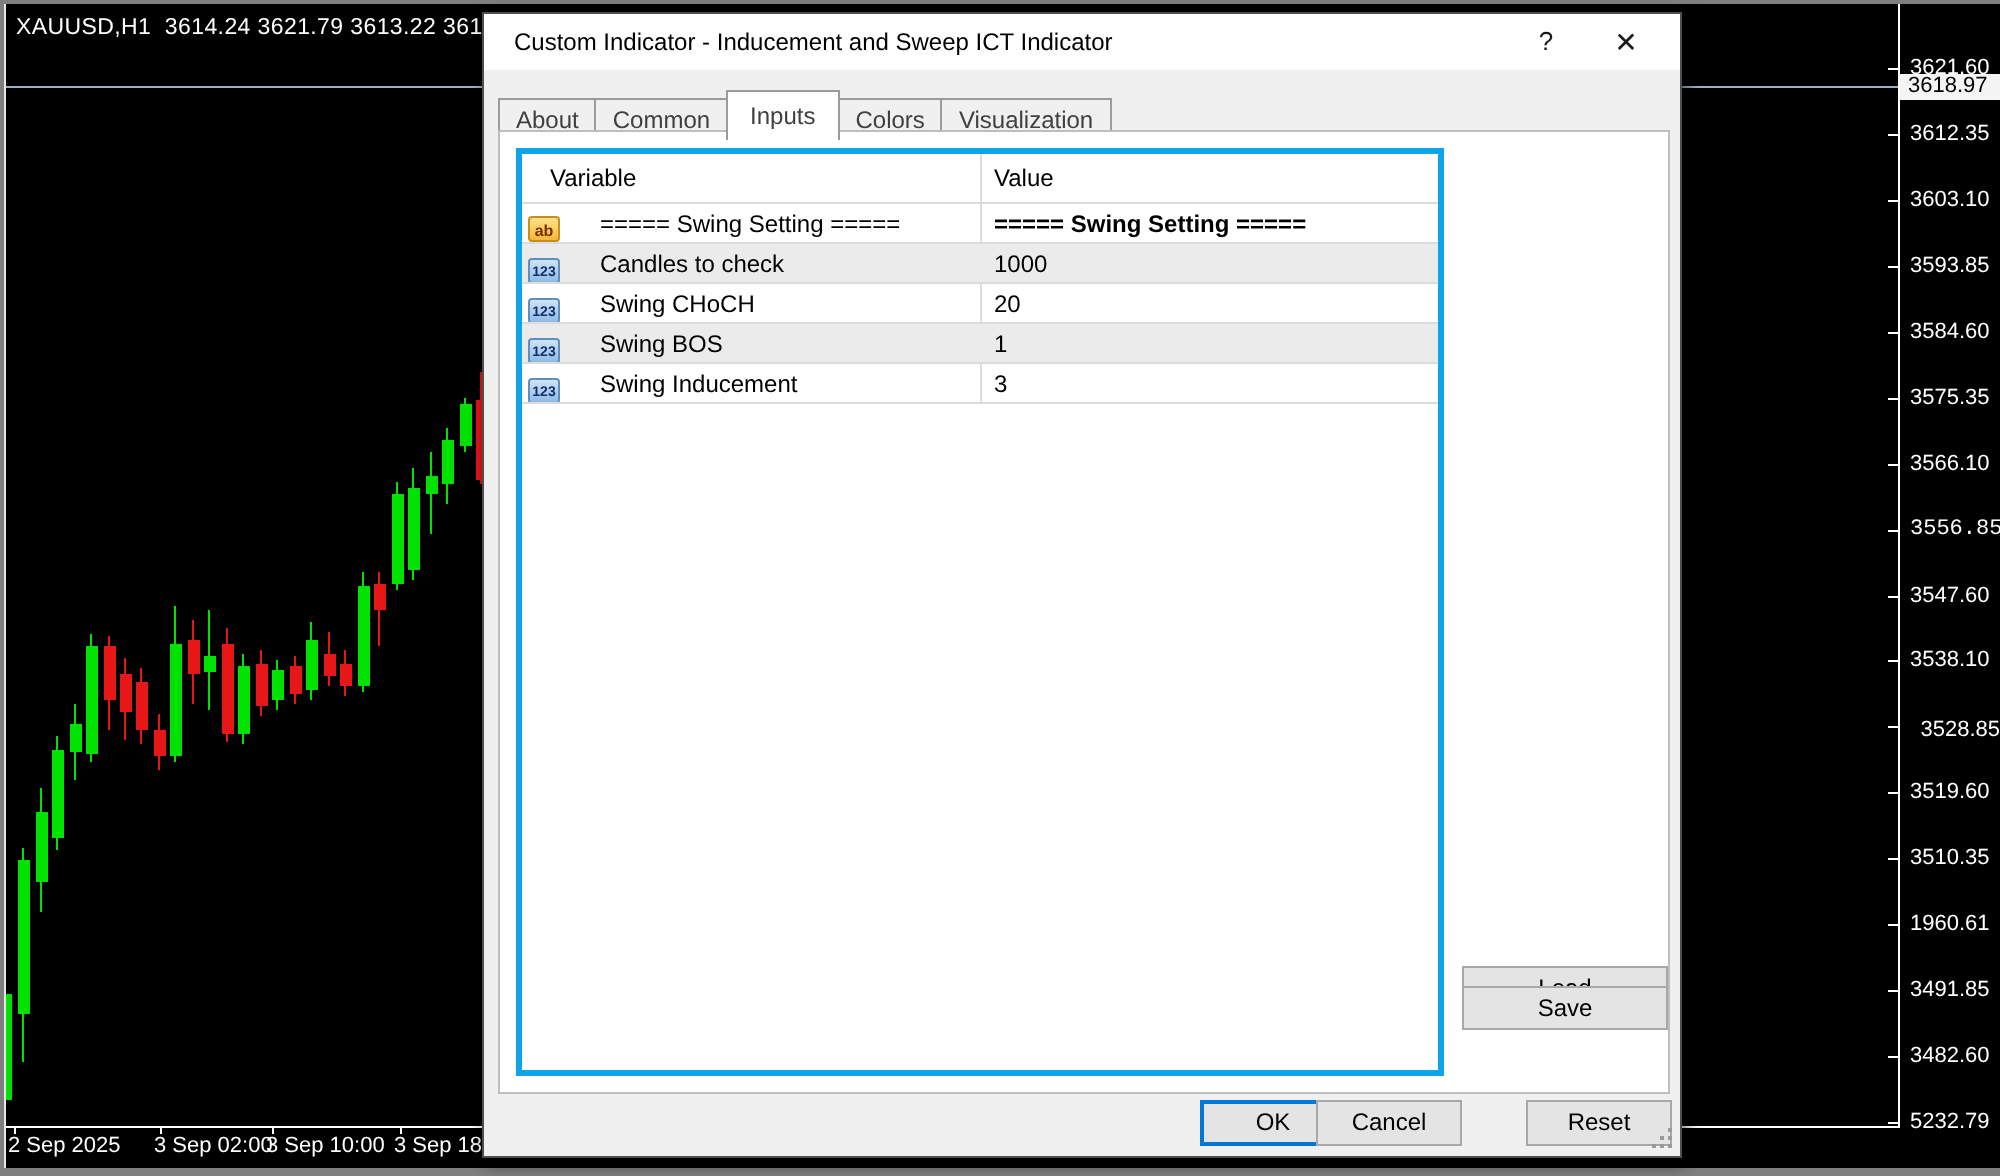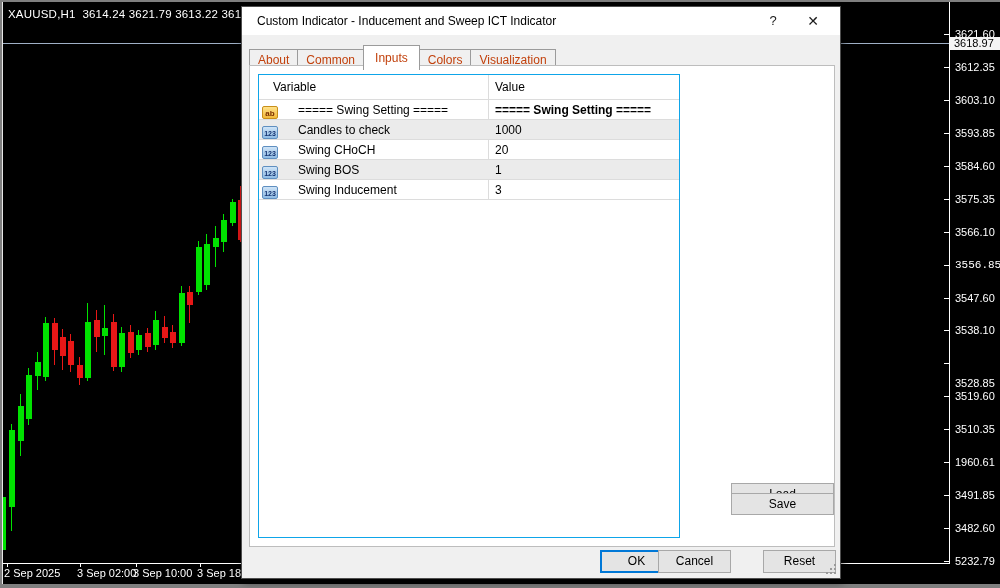--- a/index.html
+++ b/index.html
@@ -32,27 +32,27 @@
           border:1px solid #4e4e4e;box-shadow:2px 3px 8px rgba(0,0,0,.55);}
   .titlebar{position:absolute;left:0;top:0;width:100%;height:28px;background:#fff;}
   .title{position:absolute;left:15px;top:0;height:28px;line-height:28px;font-size:12px;color:#000;}
   .help-btn,.close-btn{position:absolute;top:0;width:30px;height:28px;line-height:28px;text-align:center;
           font-size:13px;color:#1a1a1a;cursor:default;}
   .help-btn{right:52px;}
   .close-btn{right:12px;font-size:14px;}
 
   .tabs{position:absolute;left:7px;top:38px;height:21px;white-space:nowrap;}
   .tab{display:inline-block;vertical-align:bottom;border:1px solid #9b9b9b;border-bottom:none;
-       background:#f0f0f0;font-size:12px;color:#c2410c;padding:3px 8px 3px 8px;margin-right:-1px;position:relative;}
+       background:#f0f0f0;font-size:12px;color:#404040;padding:3px 8px 3px 8px;margin-right:-1px;position:relative;}
   .tab.active{background:#fff;padding:5px 11px 5px 11px;z-index:3;top:0;}
 
   .tabpage{position:absolute;left:7px;top:58px;width:586px;height:482px;background:#fff;
            border:1px solid #bdbdbd;z-index:1;}
 
-  .ptable{position:absolute;left:8px;top:8px;width:422px;height:464px;border:1px solid #0ea5e9;background:#fff;}
+  .ptable{position:absolute;left:8px;top:8px;width:464px;height:464px;border:3px solid #0ea5e9;background:#fff;}
   .col-div{position:absolute;left:229px;top:0;width:1px;height:124px;background:#dcdcdc;}
   .thead{position:absolute;left:0;top:0;width:100%;height:24px;}
   .th{position:absolute;top:0;height:24px;line-height:24px;font-size:12px;color:#000;}
   .th-sep{position:absolute;left:0;top:24px;width:100%;height:1px;background:#dcdcdc;}
   .prow{position:absolute;left:0;width:100%;height:20px;}
   .prow.shaded{background:#ebebeb;}
   .prow .sep{position:absolute;left:0;bottom:0;width:100%;height:1px;background:#dcdcdc;}
   .cell-var{position:absolute;left:3px;top:0;height:20px;line-height:20px;font-size:12px;color:#000;white-space:nowrap;}
   .cell-val{position:absolute;left:236px;top:0;height:20px;line-height:20px;font-size:12px;color:#000;white-space:nowrap;}
   .cell-val.bold{font-weight:bold;}
@@ -154,21 +154,21 @@
         <div class="pl" style="top: 193px;">3575.35</div>
         <div class="ptick" style="top: 232px;"></div>
         <div class="pl" style="top: 226px;">3566.10</div>
         <div class="ptick" style="top: 265px;"></div>
         <div class="pl" style="top: 259px; font-family: Liberation Mono, monospace;">3556.85</div>
         <div class="ptick" style="top: 298px;"></div>
         <div class="pl" style="top: 292px;">3547.60</div>
         <div class="ptick" style="top: 330px;"></div>
         <div class="pl" style="top: 324px;">3538.10</div>
         <div class="ptick" style="top: 363px;"></div>
-        <div class="pl" style="top: 377px;">3528.85</div>
+        <div class="pl" style="top: 359px; text-align: right;">3528.85</div>
         <div class="ptick" style="top: 396px;"></div>
         <div class="pl" style="top: 390px;">3519.60</div>
         <div class="ptick" style="top: 429px;"></div>
         <div class="pl" style="top: 423px;">3510.35</div>
         <div class="ptick" style="top: 462px;"></div>
         <div class="pl" style="top: 456px;">1960.61</div>
         <div class="ptick" style="top: 495px;"></div>
         <div class="pl" style="top: 489px;">3491.85</div>
         <div class="ptick" style="top: 528px;"></div>
         <div class="pl" style="top: 522px;">3482.60</div>

